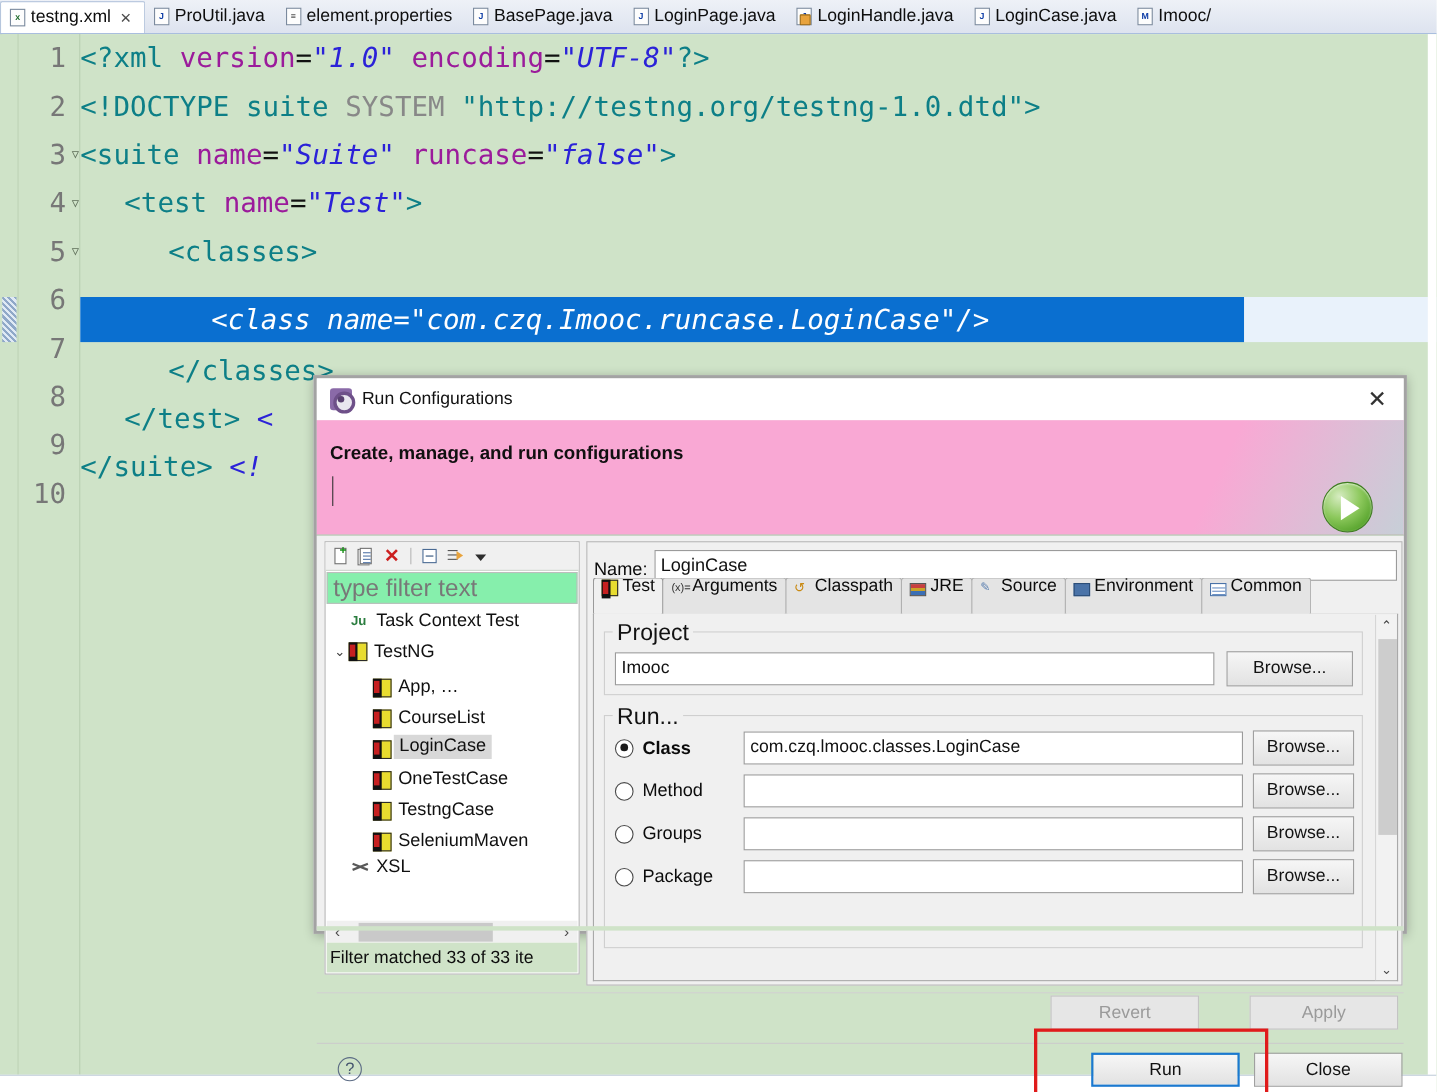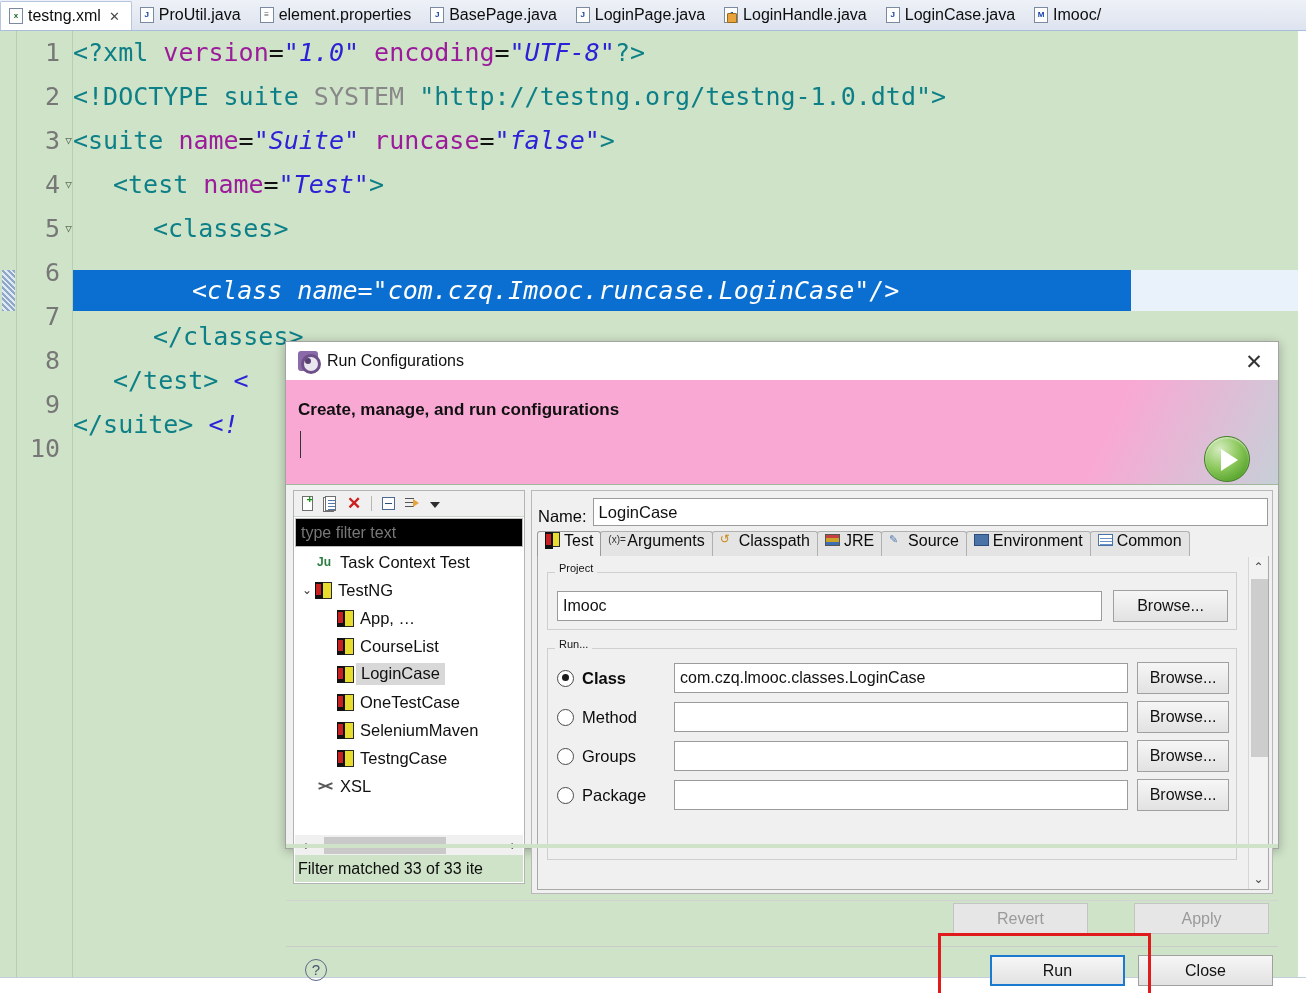--- a/index.html
+++ b/index.html
@@ -131,21 +131,21 @@
   }
   #code-right-edge {
     position: absolute; right: 0; top: 0; width: 8px; height: 100%;
     background: #ffffff;
   }
 
   
   #dialog {
     position: absolute; left: 285px; top: 341px; width: 994px; height: 508px;
     background: #f0f0f0;
-    border: 1px solid #a3a3a3;
+    border: 3px solid #a3a3a3;
     box-shadow: 0 2px 10px rgba(0,0,0,.28);
     font-size: 15.5px; color: #0b0b0b;
   }
   #dlg-titlebar {
     position: absolute; left: 0; top: 0; width: 100%; height: 38px;
     background: #ffffff;
     display: flex; align-items: center; padding: 0 6px 0 12px;
   }
   #dlg-title-text { font-size: 16px; margin-left: 9px; color: #111; }
   #dlg-close {
@@ -254,43 +254,43 @@
     border-top: 4px solid transparent; border-bottom: 4px solid transparent;
   }
   .caret-ico::after {
     content: ""; position: absolute; left: 4px; top: 7px;
     border-top: 6px solid #2d2d2d;
     border-left: 5px solid transparent; border-right: 5px solid transparent;
   }
 
   #filter-input {
     position: absolute; left: 1px; top: 27px; width: 228px; height: 29px;
-    border: 1px solid #bdbdbd; background: #000000;
-    font-size: 16px; color: #787878;
+    border: 1px solid #bdbdbd; background: #86efac;
+    font-size: 22px; color: #787878;
     display: flex; align-items: center; padding-left: 5px;
   }
   #tree-list {
     position: absolute; left: 1px; top: 57px; width: 228px; height: 280px;
     background: #ffffff; overflow: hidden;
   }
   .tnode {
     display: flex; align-items: center; height: 28px;
     font-size: 16.5px; color: #101010; white-space: nowrap;
     padding-left: 4px;
   }
   .tnode .expander {
     width: 16px; flex: 0 0 16px; text-align: center;
     font-size: 12px; color: #3a3a3a;
   }
   .tnode .tlabel { margin-left: 6px; }
   .tnode.selected .tlabel {
     background: #d8d8d8; padding: 1px 5px 2px 5px; margin-left: 2px;
   }
   .indent-1 { padding-left: 22px; }
-  .indent-2 { padding-left: 42px; }
+  .indent-2 { padding-left: 42px; align-items: flex-end; }
   .ng-icon {
     width: 17px; height: 17px; flex: 0 0 17px; position: relative;
     background: #e8dc2f; border: 1px solid #2a2a2a;
   }
   .ng-icon::before {
     content: ""; position: absolute; left: -1px; top: -1px;
     width: 8px; height: 17px; background: #111;
   }
   .ng-icon::after {
     content: ""; position: absolute; left: 0px; top: 1px;
@@ -348,22 +348,22 @@
   #name-input {
     flex: 1; height: 28px; background: #fff; border: 1px solid #9b9b9b;
     font-size: 16.5px; display: flex; align-items: center; padding-left: 5px;
   }
   #tab-strip {
     position: absolute; left: 5px; top: 41px; width: 732px; height: 25px;
     display: flex; align-items: flex-end; gap: 0;
     border-bottom: 1px solid #a9a9a9;
   }
   .ctab {
-    display: flex; align-items: flex-start; gap: 4px;
-    height: 25px; padding: 0 7px;
+    display: flex; align-items: flex-end; gap: 4px;
+    height: 25px; padding: 16px 7px;
     font-size: 16px; white-space: nowrap;
     background: #e4e4e4;
     border: 1px solid #b0b0b0; border-bottom: none;
     border-radius: 3px 3px 0 0;
     margin-right: -1px;
   }
   .ctab.active {
     background: #f0f0f0; border-color: #9a9a9a;
     position: relative; z-index: 3;
   }
@@ -389,21 +389,21 @@
   #tab-content {
     position: absolute; left: 5px; top: 65px; width: 732px; height: 334px;
     background: #f0f0f0; border: 1px solid #a9a9a9; border-top: none;
   }
   .group {
     position: absolute;
     border: 1px solid #cfcfcf;
   }
   .group-title {
     position: absolute; top: -11px; left: 7px; background: #f0f0f0;
-    padding: 0 4px; font-size: 11px; color: #121212;
+    padding: 0 4px; font-size: 21px; color: #121212;
   }
   #grp-project { left: 9px; top: 16px; width: 690px; height: 58px; }
   #grp-run     { left: 9px; top: 92px; width: 690px; height: 212px; }
 
   .txtfield {
     background: #ffffff; border: 1px solid #9b9b9b;
     font-size: 16px; color: #111;
     display: flex; align-items: center; padding-left: 5px;
   }
   .btn {
@@ -629,25 +629,25 @@
         <div class="tnode indent-2 selected">
           <span class="ng-icon"></span>
           <span class="tlabel">LoginCase</span>
         </div>
         <div class="tnode indent-2">
           <span class="ng-icon"></span>
           <span class="tlabel">OneTestCase</span>
         </div>
         <div class="tnode indent-2">
           <span class="ng-icon"></span>
-          <span class="tlabel">SeleniumMaven</span>
+          <span class="tlabel">TestngCase</span>
         </div>
         <div class="tnode indent-2">
           <span class="ng-icon"></span>
-          <span class="tlabel">TestngCase</span>
+          <span class="tlabel">SeleniumMaven</span>
         </div>
         <div class="tnode indent-1">
           <span class="xsl-icon"></span>
           <span class="tlabel">XSL</span>
         </div>
       </div>
 
       <div id="tree-hscroll">
         <span class="hs-arrow">‹</span>
         <span id="hs-thumb"></span>

